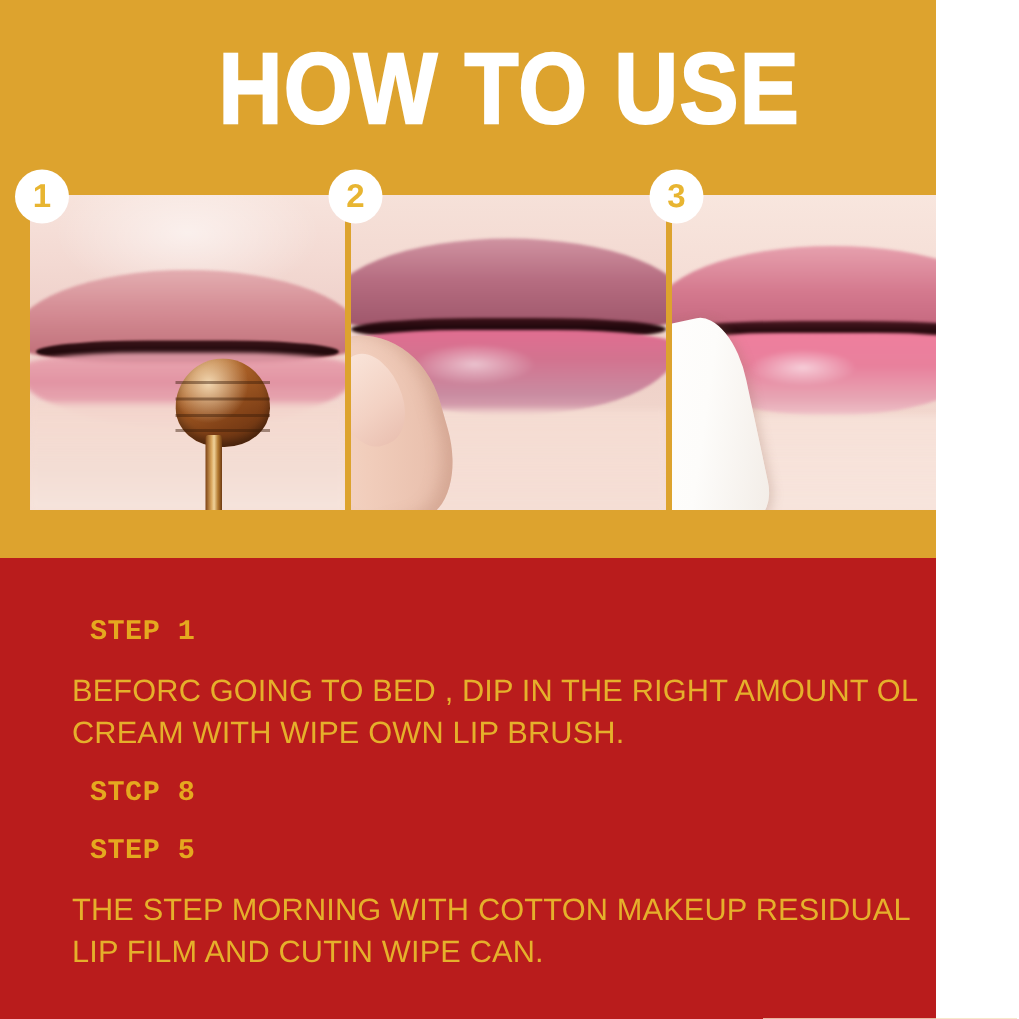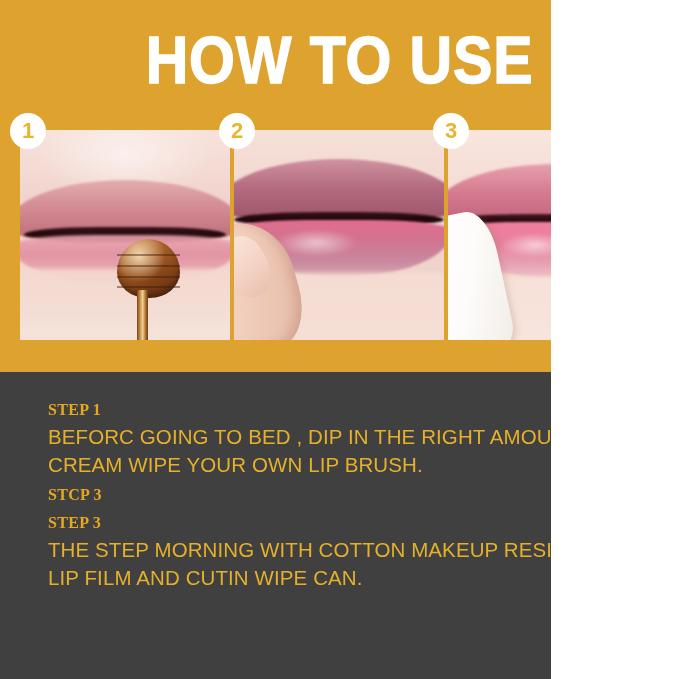--- a/index.html
+++ b/index.html
@@ -5,24 +5,24 @@
   html, body {
     margin: 0;
     padding: 0;
     background: #ffffff;
   }
   body {
     font-family: "Liberation Sans", sans-serif;
   }
   #page {
     position: relative;
-    width: 551px;
+    width: 624px;
     height: 679px;
     overflow: hidden;
-    background: #404040;
+    background: #b91c1c;
   }
 
   
   .hero {
     position: absolute;
     left: 0;
     top: 0;
     width: 679px;
     height: 372px;
     background: #DDA32E;
@@ -292,26 +292,26 @@
 
   
   .instructions {
     position: absolute;
     left: 48px;
     top: 396px;
     width: 600px;
   }
   .step-heading {
     color: #E5A81F;
-    font-family: Liberation Serif, serif;
+    font-family: Liberation Mono, monospace;
     font-weight: 700;
-    font-size: 16px;
+    font-size: 19px;
     line-height: 27px;
     letter-spacing: 0.3px;
-    margin: 0;
+    margin: 12px;
   }
   .step-body {
     color: #E5B02B;
     font-family: "Liberation Sans", sans-serif;
     font-weight: 400;
     font-size: 20.5px;
     line-height: 28px;
     letter-spacing: 0.1px;
     margin: 0 0 2px 0;
     white-space: pre-line;
@@ -367,28 +367,28 @@
 
   <div class="badge badge-1">1</div>
   <div class="badge badge-2">2</div>
   <div class="badge badge-3">3</div>
 
   <div class="instructions">
 
     <div class="step-block">
       <div class="step-heading">STEP 1</div>
       <div class="step-body">BEFORC GOING TO BED , DIP IN THE RIGHT AMOUNT OL
-CREAM WIPE YOUR OWN LIP BRUSH.</div>
+CREAM WITH WIPE OWN LIP BRUSH.</div>
     </div>
 
     <div class="step-block">
-      <div class="step-heading">STCP 3</div>
+      <div class="step-heading">STCP 8</div>
     </div>
 
     <div class="step-block">
-      <div class="step-heading">STEP 3</div>
+      <div class="step-heading">STEP 5</div>
       <div class="step-body">THE STEP MORNING WITH COTTON MAKEUP RESIDUAL
 LIP FILM AND CUTIN WIPE CAN.</div>
     </div>
 
   </div>
 
 </div>
 
 </body></html>

